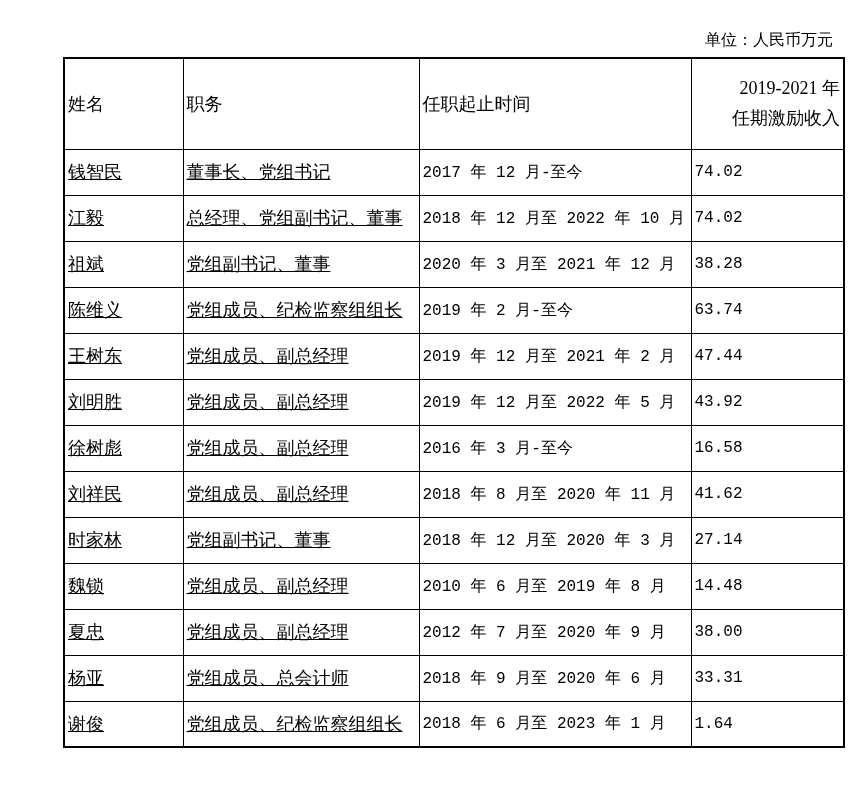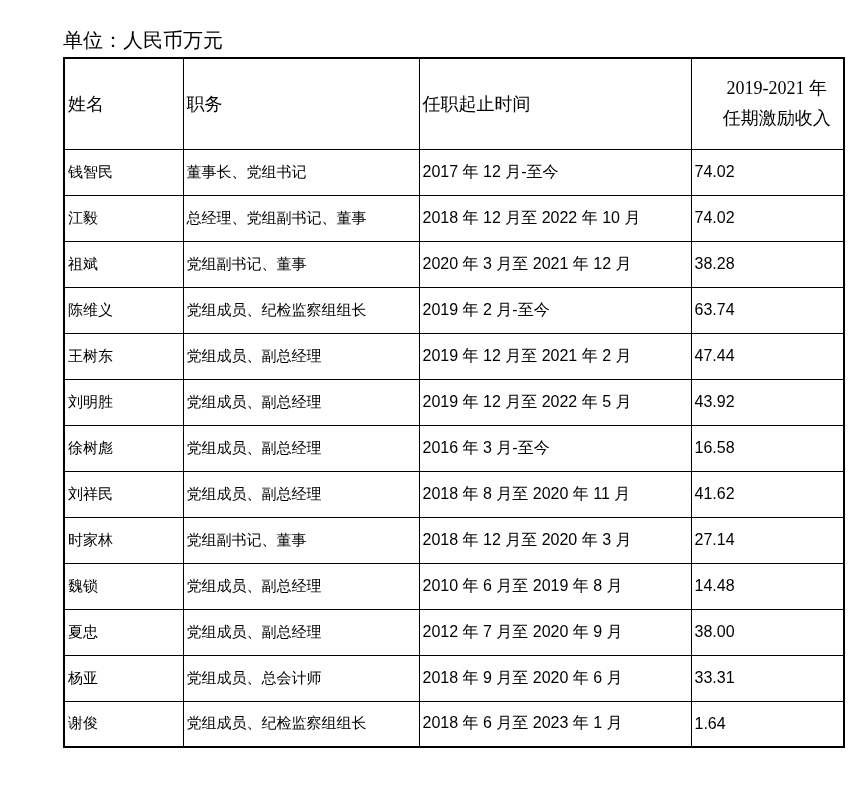--- a/index.html
+++ b/index.html
@@ -9,22 +9,23 @@
     width: 865px; height: 812px;
     overflow: hidden;
     font-family: "Liberation Serif", "DejaVu Serif", serif;
     color: #000000;
   }
   .page { width: 865px; height: 812px; position: relative; }
 
   .unit-label {
     margin: 30px 0 0 63px;
     width: 780px;
+    text-align: right;
     padding-right: 10px;
-    font-size: 20px;
+    font-size: 16px;
     line-height: 20px;
   }
 
   table.salary-table {
     border-collapse: collapse;
     table-layout: fixed;
     width: 780px;
     margin: 7px 0 0 63px;
     border: 2px solid #000000;
   }
@@ -39,30 +40,30 @@
     vertical-align: middle;
     padding: 0 3px;
     font-weight: normal;
     white-space: nowrap;
   }
   thead tr { height: 91px; }
   tbody tr { height: 46px; }
 
   th { font-size: 18px; }
   th.income-header {
-    text-align: center;
+    text-align: right;
     padding-left: 22px;
     white-space: pre-line;
     line-height: 1.65;
     margin-left: 8px;
   }
 
-  td.name-cell, td.position-cell { font-size: 15px; }
+  td.name-cell, td.position-cell { font-size: 18px; text-decoration: underline; }
   td.tenure-cell, td.income-cell {
-    font-family: Liberation Sans, sans-serif;
+    font-family: Liberation Mono, monospace;
     font-size: 16px;
   }
 </style>
 </head>
 <body>
 
 <div class="page">
 
   <div class="unit-label">单位：人民币万元</div>
 

